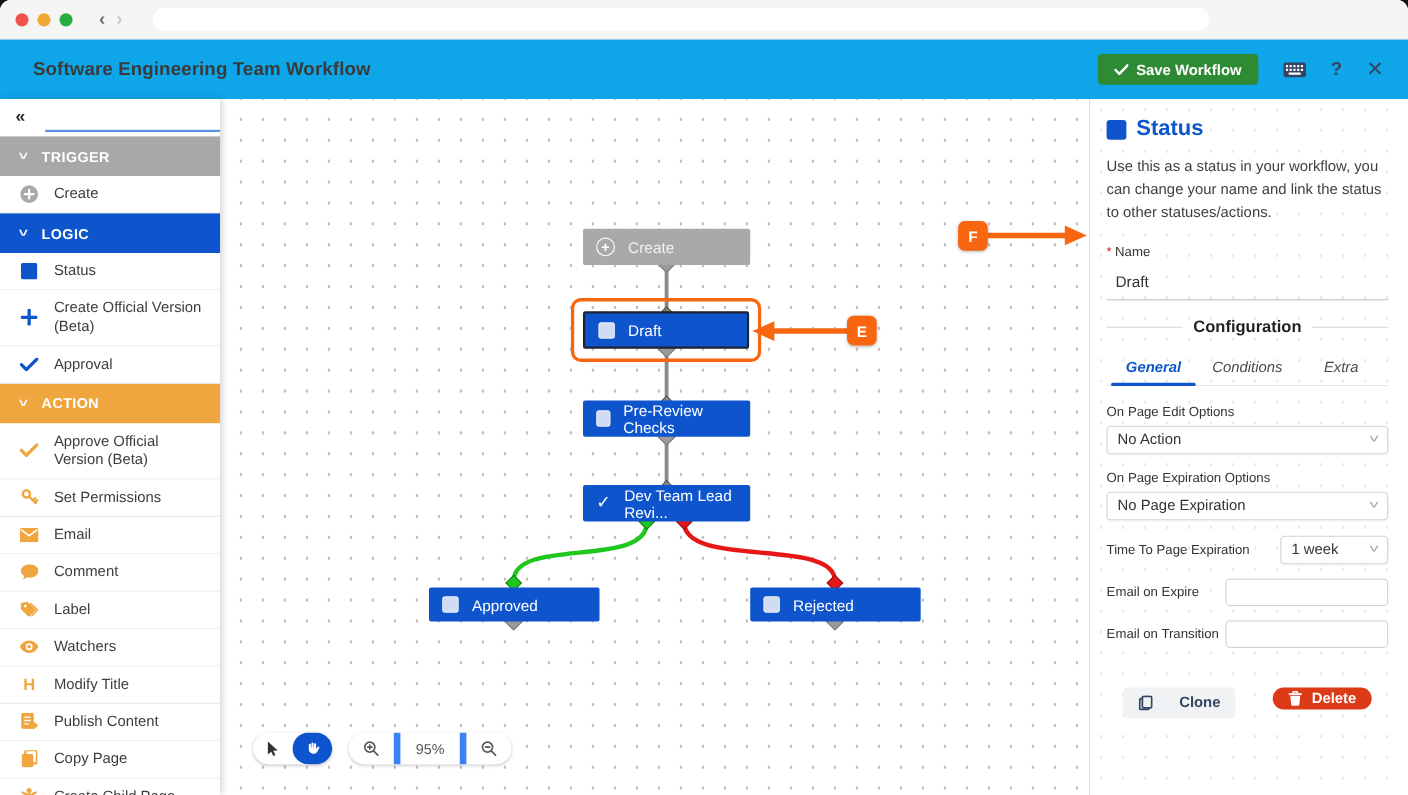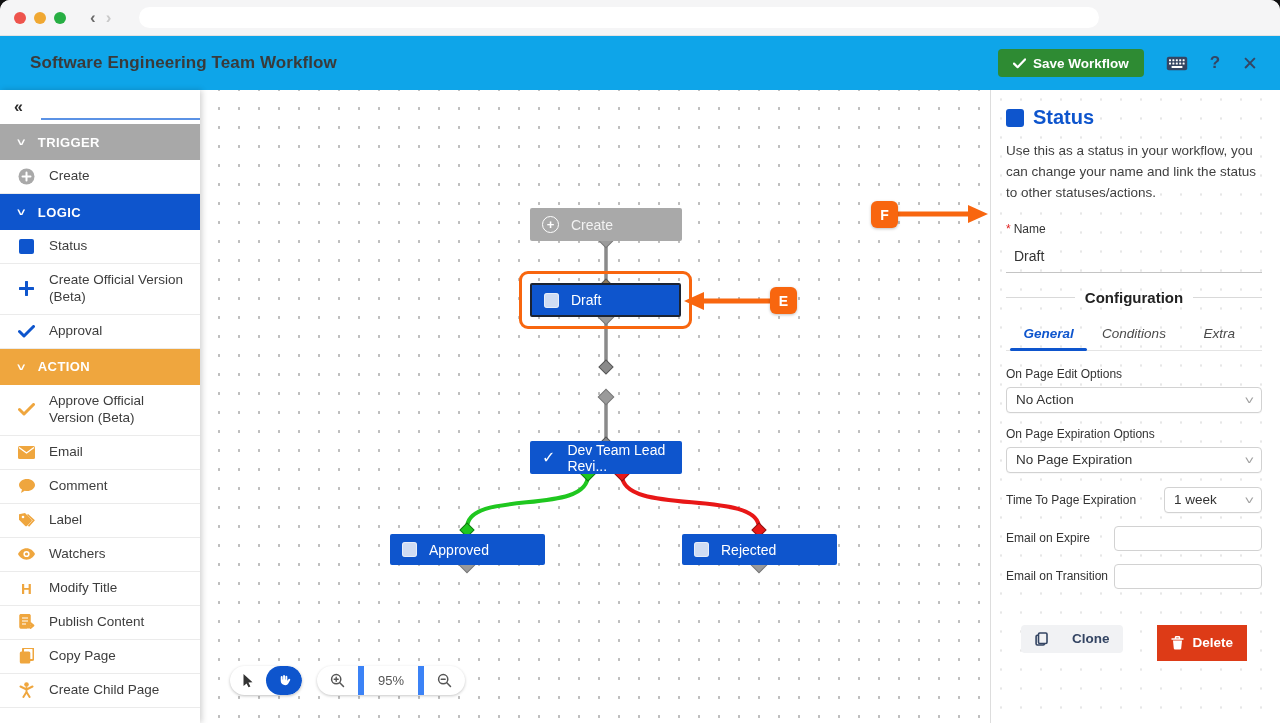--- a/index.html
+++ b/index.html
@@ -82,21 +82,21 @@
   .tab.active { color:#0e55cd; font-weight:700; }
   .tab.active::after { content:""; position:absolute; left:4px; right:4px; bottom:-1px; height:2.5px; background:#0e55cd; border-radius:2px; }
   .select { display:flex; align-items:center; justify-content:space-between; border:1px solid #d2d2d2; border-radius:4px; height:26px; padding:0 9px; font-size:13.5px; color:#333; background:#fff; cursor:pointer; margin-bottom:14px; box-shadow:0 1px 1px rgba(0,0,0,.03); }
   .chev { color:#a0a0a0; font-size:11px; transform:scaleX(1.5); }
   .inline-field { display:flex; align-items:center; justify-content:space-between; margin-bottom:13px; }
   .inline-field .field-label { margin-bottom:0; }
   .select.small { width:98px; margin-bottom:0; flex:0 0 auto; }
   .text-input { width:148px; height:25px; border:1px solid #d2d2d2; border-radius:4px; background:#fff; padding:0 8px; font-size:13px; outline:none; font-family:inherit; }
   .panel-btns { display:flex; justify-content:center; gap:34px; margin-top:36px; }
   .clone-btn { background:#f1f2f4; border:none; border-radius:4px; height:28px; padding:0 14px; display:flex; align-items:center; gap:24px; font-size:13.5px; font-weight:700; color:#344563; cursor:pointer; font-family:inherit; }
-  .delete-btn { background:#dd3b17; border:none; border-radius:0; height:36px; padding:0 14px; display:flex; align-items:center; gap:8px; font-size:13.5px; font-weight:700; color:#fff; cursor:pointer; font-family:inherit; }
+  .delete-btn { background:#dd3b17; border:none; border-radius:12px; height:20px; padding:0 14px; display:flex; align-items:center; gap:8px; font-size:13.5px; font-weight:700; color:#fff; cursor:pointer; font-family:inherit; }
 </style>
 </head>
 <body>
 
 <div class="window">
 
   <div class="chrome">
     <div class="lights">
       <div class="light red"></div>
       <div class="light yellow"></div>
@@ -197,20 +197,29 @@
       <div class="sb-item">
         <span class="sb-ico">
             <svg width="17" height="13" viewBox="0 0 17 13">
               <path d="M1.5 6.5 L6 11 L15.5 1.5" stroke="#efa63e" stroke-width="3" fill="none" stroke-linecap="round" stroke-linejoin="round"></path>
             </svg>
           </span>
         <span class="sb-label">Approve Official Version (Beta)</span>
       </div>
       <div class="sb-item">
         <span class="sb-ico">
+            <svg width="16" height="16" viewBox="0 0 16 16">
+              <circle cx="5" cy="5" r="3.2" fill="none" stroke="#efa63e" stroke-width="2.2"></circle>
+              <path d="M7.5 7.5 L13.5 13.5 M11 11 l2-2 M12.8 12.8 l2-2" stroke="#efa63e" stroke-width="2.2" stroke-linecap="round"></path>
+            </svg>
+          </span>
+        <span class="sb-label">Set Permissions</span>
+      </div>
+      <div class="sb-item">
+        <span class="sb-ico">
             <svg width="17" height="13" viewBox="0 0 17 13">
               <rect width="17" height="13" rx="1.5" fill="#efa63e"></rect>
               <path d="M1 1.5 L8.5 7 L16 1.5" stroke="#fff" stroke-width="1.4" fill="none"></path>
             </svg>
           </span>
         <span class="sb-label">Email</span>
       </div>
       <div class="sb-item">
         <span class="sb-ico">
             <svg width="16" height="15" viewBox="0 0 16 15">
@@ -315,20 +324,24 @@
         <span class="node-cplus" style="border-color:#fff;color:#fff">+</span>
         <span>Create</span>
       </div>
 
       <div class="highlight-box" style="left:319px;top:181px;width:173px;height:58px"></div>
       <div class="node node-blue node-selected" style="left:330px;top:193px;width:151px;height:34px">
         <span class="node-sq"></span>
         <span>Draft</span>
       </div>
 
+      <div class="node node-blue" style="left:330px;top:274px;width:152px">
+        <span class="node-sq"></span>
+        <span>Pre-Review Checks</span>
+      </div>
 
       <div class="node node-blue" style="left:330px;top:351px;width:152px">
         <span class="node-check">✓</span>
         <span>Dev Team Lead Revi...</span>
       </div>
 
       <div class="node node-blue" style="left:190px;top:444px;width:155px;height:31px">
         <span class="node-sq"></span>
         <span>Approved</span>
       </div>

